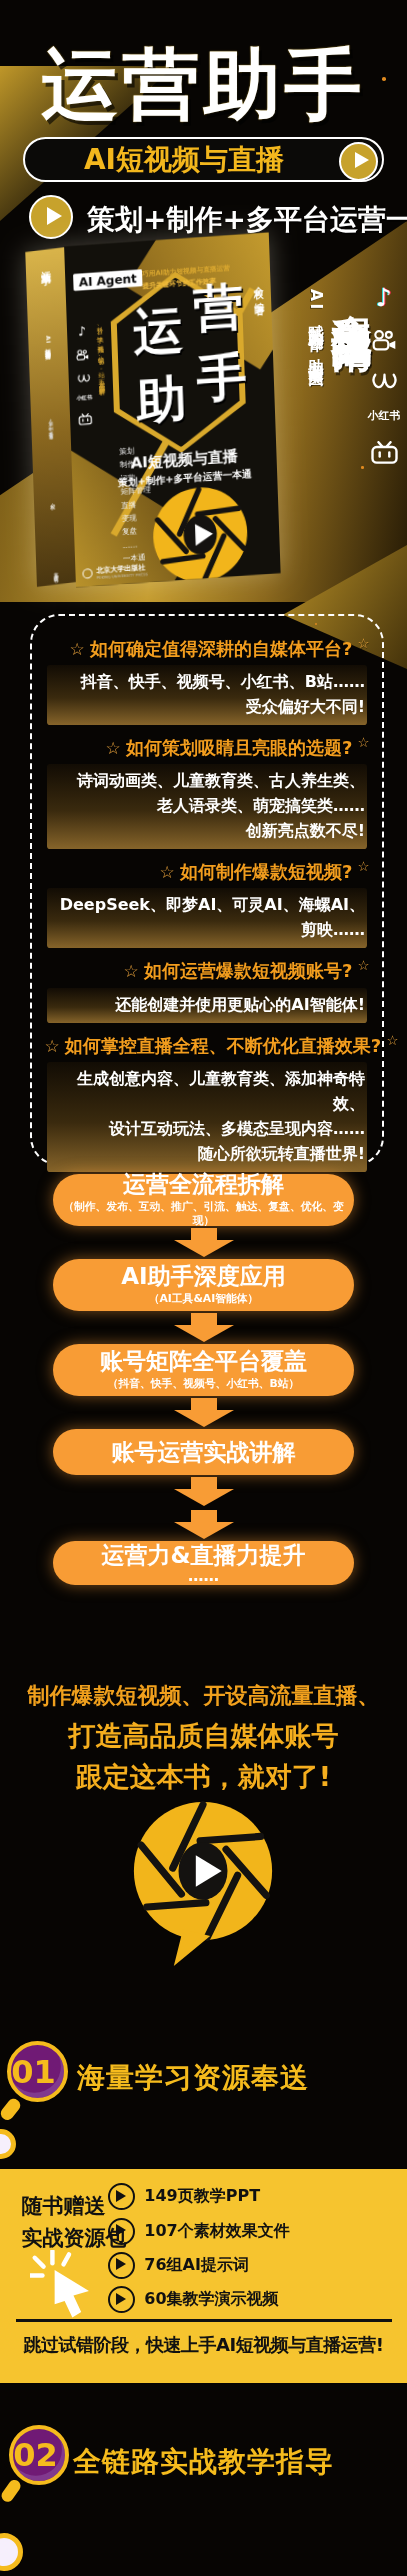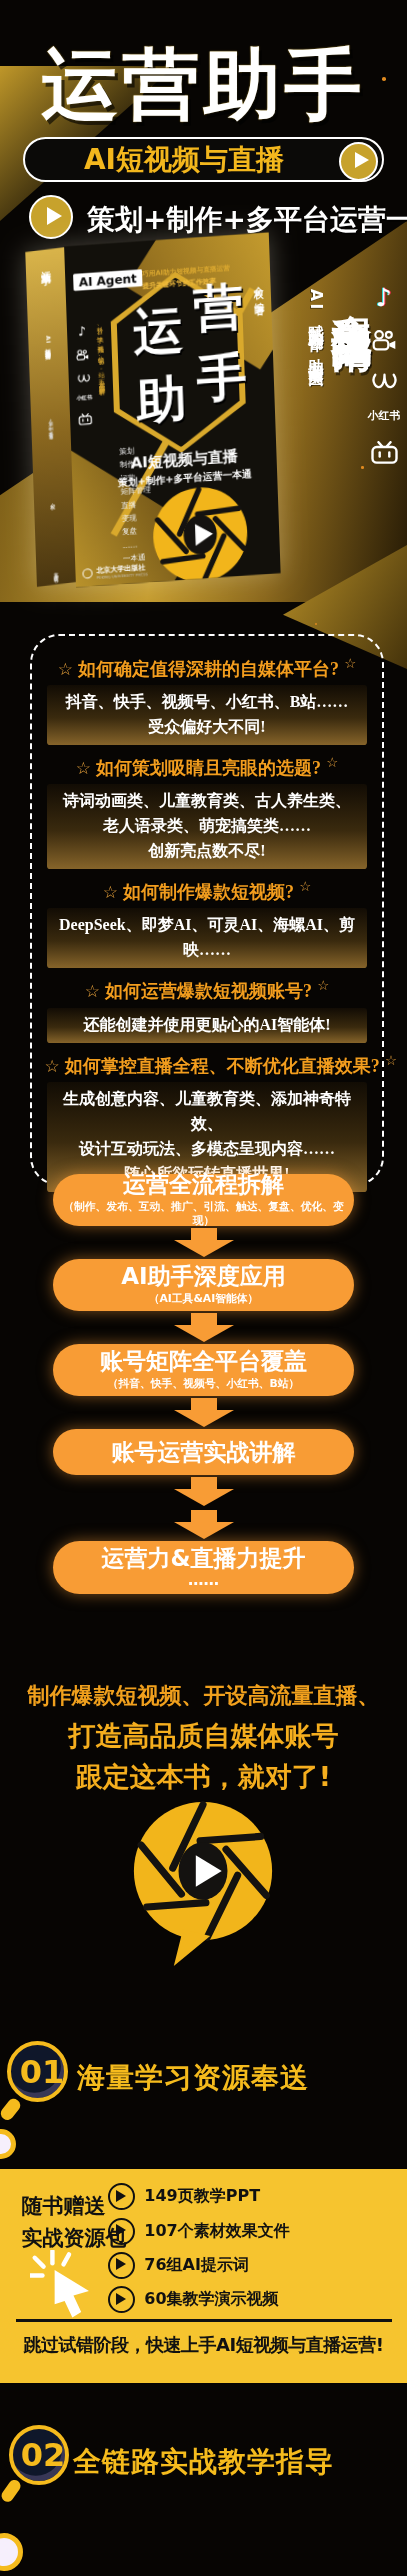--- a/index.html
+++ b/index.html
@@ -86,57 +86,57 @@
   
   .r-sub{position:absolute;left:305px;top:289px;height:371px;font-size:15.5px;font-weight:800;
     color:#fff;writing-mode:vertical-rl;letter-spacing:2.6px;text-shadow:1px 1px 0 rgba(0,0,0,.4);}
   .r-main{position:absolute;left:325px;top:282px;height:397px;font-size:40px;font-weight:900;
     color:#fff;writing-mode:vertical-rl;letter-spacing:3.1px;text-shadow:1.5px 2.1px 0 rgba(0,0,0,.45);}
   .r-icons{position:absolute;left:368px;top:283px;width:32px;display:flex;flex-direction:column;
     align-items:center;gap:17.5px;color:#fff;}
   .douyin{font-size:25px;font-weight:700;text-shadow:-1px 0 0 #2de2e6,1px 0 0 #fe2c55;}
   .r-xhs{font-size:10.8px;font-weight:800;white-space:nowrap;}
   
-  .qa-box{position:absolute;left:30px;top:634px;width:354px;height:552px;box-sizing:border-box;
-    border:2.1px dashed #fff;border-radius:29px;padding:19.6px 12.4px 0;text-align:center;font-family:Liberation Serif, serif;}
+  .qa-box{position:absolute;left:30px;top:614px;width:354px;height:552px;box-sizing:border-box;
+    border:2.1px dashed #fff;border-radius:29px;padding:19.6px 12.4px 0;text-align:right;}
   .qa-q{font-size:18px;font-weight:900;color:#f29d1e;white-space:nowrap;
     text-shadow:0.5px 1px 0.5px rgba(0,0,0,.5);}
   .qa-q .star{color:#e8a23b;font-weight:400;}
   .qa-q .s1{font-size:17px;margin-right:5.2px;}
   .qa-q .s2{font-size:13.4px;margin-left:5.2px;vertical-align:super;}
   .qa-a{margin:4.1px auto 10.3px;width:316px;border-radius:3.1px;padding:5.2px 2.1px;
     background:linear-gradient(180deg,#120c04 0%,#3a2a0e 55%,#86642a 100%);
     font-size:16px;font-weight:800;color:#fff;line-height:1.55;}
   
   .flow{position:absolute;left:0;top:1174px;width:407px;display:flex;flex-direction:column;align-items:center;}
   .step{width:301px;background:#f89c35;border-radius:28px;display:flex;flex-direction:column;
     align-items:center;justify-content:center;text-align:center;
     box-shadow:0 0 14.4px rgba(248,156,53,.5);}
   .step.two{height:52px;}
   .step.one{height:46px;}
-  .step.last{height:53px;}
+  .step.last{height:44px;justify-content:flex-end;}
   .step-t{font-size:23px;font-weight:900;color:#fff;line-height:1.05;}
   .step-s{font-size:10.8px;font-weight:700;color:#fff;margin-top:3.1px;}
   .step-s.dots{font-size:15.5px;font-weight:900;margin-top:0;}
   .arrow{position:relative;width:60px;height:30px;margin:1.5px 0;}
   .arrow:before{content:"";position:absolute;left:17px;top:0;width:26px;height:13.4px;background:#f89c35;}
   .arrow:after{content:"";position:absolute;left:0;top:12.4px;width:0;height:0;
     border-left:30px solid transparent;border-right:30px solid transparent;border-top:17.5px solid #f89c35;}
   
   .cta{position:absolute;left:0;top:1681px;width:407px;text-align:center;}
   .cta-1{font-size:22px;font-weight:900;color:#f0a01d;margin-bottom:7.2px;white-space:nowrap;}
   .cta-2{font-size:27px;font-weight:900;color:#f5ae1e;margin-bottom:5.2px;white-space:nowrap;}
   .cta-3{font-size:27px;font-weight:900;color:#f5ae1e;white-space:nowrap;}
   
   .bubble{position:absolute;left:131px;top:1799px;width:144px;height:170px;}
   .bubble-tail{position:absolute;left:47px;top:133px;width:0;height:0;
     border-top:38px solid #f2b51b;border-right:28px solid transparent;transform:rotate(14deg);}
   
-  .num-badge{position:absolute;border-radius:50%;background:#0f172a;border:4.6px solid #f5bb1d;
-    box-sizing:border-box;display:flex;align-items:center;justify-content:flex-end;
+  .num-badge{position:absolute;border-radius:50%;background:#701a75;border:4.6px solid #f5bb1d;
+    box-sizing:border-box;display:flex;align-items:center;justify-content:flex-start;
     box-shadow:inset -3.1px -5.2px 0 rgba(180,150,220,.25);}
   .num-badge span{font-size:32px;font-weight:900;color:#f5bb1d;}
   .badge-tail{position:absolute;background:#f5bb1d;border-radius:6.2px;}
   .badge-frag{position:absolute;border-radius:50%;background:#f6effc;border:5.2px solid #f5bb1d;box-sizing:border-box;}
   .sec-head{position:absolute;font-size:28px;font-weight:900;color:#f5bb1d;letter-spacing:1px;white-space:nowrap;}
   
   .panel{position:absolute;left:0;top:2169px;width:407px;height:214px;background:#f6c42f;}
   .panel-title{position:absolute;left:21.6px;top:20.6px;font-size:21px;font-weight:700;color:#111;line-height:1.55;}
   .cursor-wrap{position:absolute;left:30px;top:81px;}
   .bonus-list{position:absolute;left:108px;top:14.4px;}

